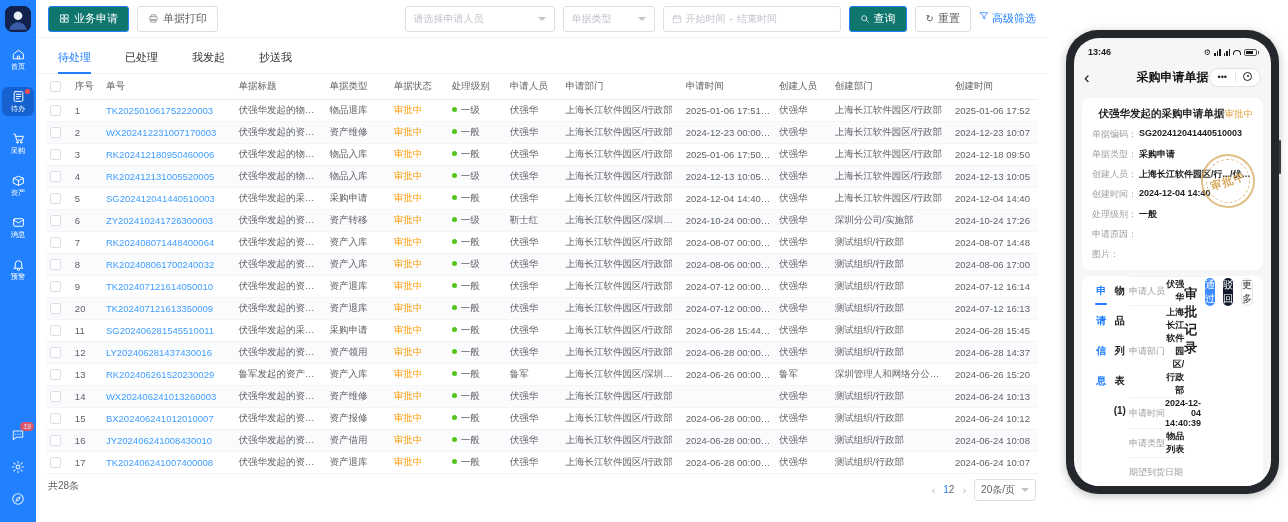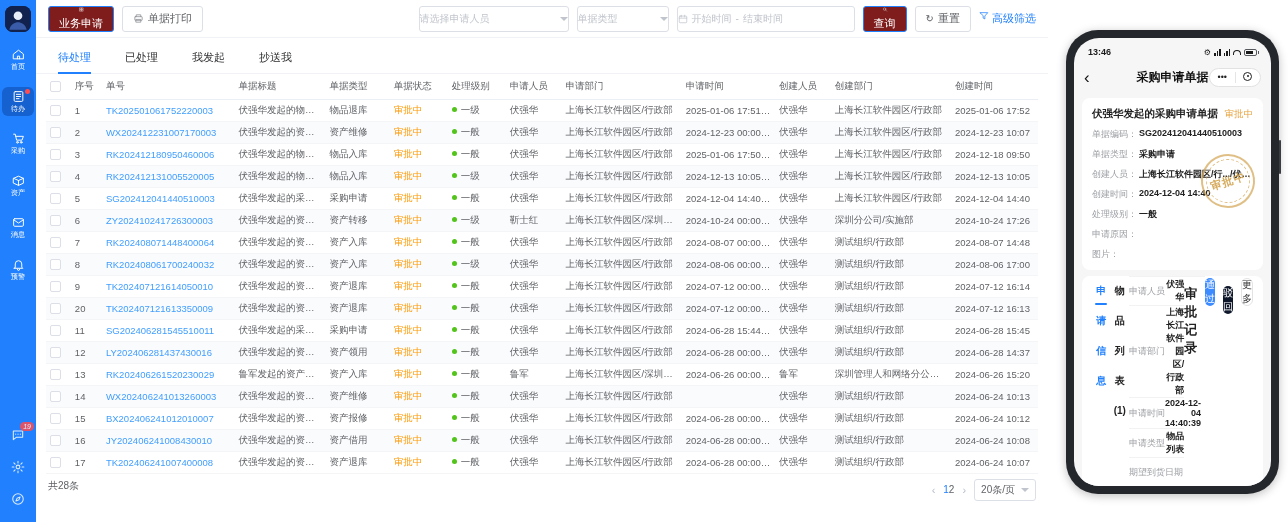--- a/index.html
+++ b/index.html
@@ -26,25 +26,25 @@
   .side-bottom svg { width:14px; height:14px; }
   .badge19 { position:absolute; top:-6px; right:-9px; background:#ff4d4f; color:#fff;
     font-size:7px; line-height:9px; padding:0 3px; border-radius:6px; }
 
   
   .main { position:absolute; left:36px; top:0; width:1012px; height:522px; background:#fff; }
   .topbar { height:38px; display:flex; align-items:center; gap:8px; padding:0 12px;
     border-bottom:1px solid #f0f2f5; }
   .btn { font-size:11px; height:26px; display:inline-flex; align-items:center; gap:4px;
     padding:0 10px; border-radius:3px; cursor:pointer; white-space:nowrap; }
-  .btn-primary { background:#7f1d1d; color:#fff; border:1px solid #2080fe;flex-direction:column; }
+  .btn-primary { background:#0f766e; color:#fff; border:1px solid #2080fe; }
   .btn-plain { background:#fff; color:#606266; border:1px solid #dcdfe6; }
   .flex-sp { flex:1; }
   .sel { height:26px; border:1px solid #dcdfe6; border-radius:3px; background:#fff;
-    display:inline-flex; align-items:center; justify-content:space-between; padding:0 0;
+    display:inline-flex; align-items:center; justify-content:space-between; padding:0 8px;
     font-size:10px; color:#c0c4cc; cursor:pointer; }
   .caret { width:0; height:0; border-left:4px solid transparent; border-right:4px solid transparent;
     border-top:4px solid #c0c4cc; margin-left:6px; }
   .daterange { width:178px; gap:4px; justify-content:flex-start; }
   .link-adv { color:#2080fe; font-size:11px; display:inline-flex; align-items:flex-start; gap:3px;
     cursor:pointer; white-space:nowrap; }
 
   
   .tabs { display:flex; gap:34px; padding:0 22px; height:32px; align-items:center;
     border-bottom:1px solid #f0f2f5; margin-top:4px; }
@@ -100,21 +100,21 @@
   .capsule { margin-left:auto; width:52px; height:19px; border:1px solid #e2e2e2; background:#fff;
     border-radius:10px; display:flex; align-items:center; z-index:2; }
   .cap-half { flex:1; text-align:center; font-size:9px; color:#222; line-height:17px; cursor:pointer; }
   .cap-div { width:1px; height:11px; background:#e5e5e5; }
   .target { display:inline-block; width:9px; height:9px; border:1.2px solid #222;
     border-radius:50%; position:relative; vertical-align:-1px; }
   .target:after { content:""; position:absolute; left:2.4px; top:2.4px; width:2.5px; height:2.5px;
     border-radius:50%; background:#222; }
 
   .pcard { background:#fff; border-radius:8px; margin:6px 8px 0; padding:9px 10px; position:relative; }
-  .pc-head { display:flex; justify-content:space-between; align-items:center; }
+  .pc-head { display:flex; justify-content:flex-end; align-items:center; }
   .pc-title { font-size:10.5px; font-weight:bold; color:#222; }
   .pc-status { font-size:9.5px; color:#e6a23c; }
   .pfield { margin-top:7px; font-size:9px; display:flex; }
   .pfield .fl { color:#9c9ea3; flex:none; }
   .pfield .fv { color:#222; font-weight:bold; margin-left:2px; white-space:nowrap; overflow:hidden;
     text-overflow:ellipsis; }
   .stamp { position:absolute; right:8px; top:56px; width:54px; height:54px; border-radius:50%;
     border:2px solid rgba(210,162,76,.75); display:flex; align-items:center; justify-content:center;
     transform:rotate(-18deg); opacity:.9; }
   .stamp i { position:absolute; inset:3px; border:1px dashed rgba(210,162,76,.75); border-radius:50%; }
@@ -131,21 +131,21 @@
   .drow { display:flex; justify-content:space-between; align-items:center; min-height:29px;
     border-top:1px solid #f2f2f2; font-size:9px; }
   .drow .dl { color:#9c9ea3; flex:none; }
   .drow .dv { color:#222; font-weight:bold; text-align:right; }
   .approval { font-size:13px; font-weight:bold; color:#222; padding:8px 0 6px;
     border-top:1px solid #f2f2f2; }
   .actions { display:flex; gap:8px; padding:2px 0 10px; }
   .act { height:28px; border-radius:15px; font-size:10px; display:flex; align-items:center;
     justify-content:center; cursor:pointer; }
   .act.primary { flex:1.25; background:#3c8bff; color:#fff; }
-  .act.danger { flex:1.25; background:#0f172a; color:#fff;margin-top:8px; }
+  .act.danger { flex:1.25; background:#0f172a; color:#fff; }
   .act.plain { flex:1; background:#fff; border:1px solid #e3e3e3; color:#333; }
 
   svg.ic { fill:none; stroke:#fff; stroke-width:1.8; stroke-linecap:round; stroke-linejoin:round; }
   svg.gic { stroke:#606266; }
   svg.bic { stroke:#2080fe; }
 </style>
 </head>
 <body>
 
 <div class="sidebar">

